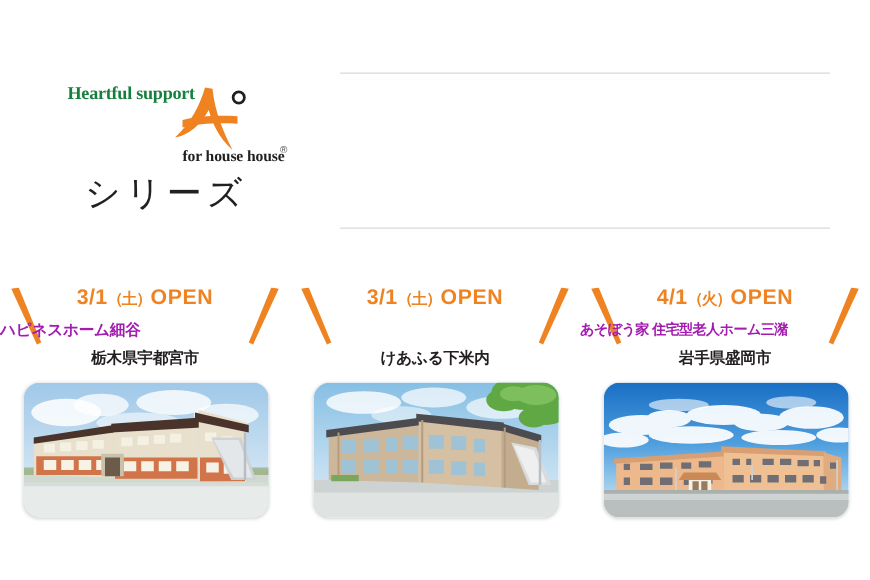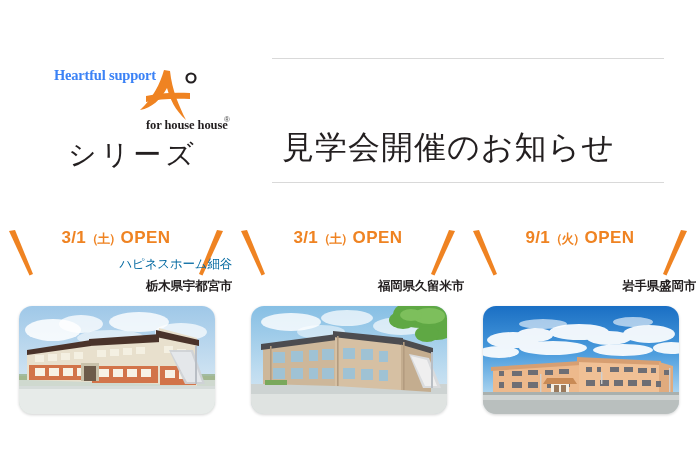--- a/index.html
+++ b/index.html
@@ -41,21 +41,21 @@
     height: 118px;
   }
   .brand-sup {
     position: absolute;
     left: 20px;
     top: 5px;
     font-family: "Liberation Serif", "DejaVu Serif", serif;
     font-weight: bold;
     font-size: 14.5px;
     letter-spacing: -0.2px;
-    color: #3b82f6;
+    color: #15803d;
     white-space: nowrap;
   }
   .brand-main {
     position: absolute;
     left: 2px;
     top: 16px;
     font-family: "DejaVu Sans", "Liberation Sans", sans-serif;
     font-weight: bold;
     font-size: 43px;
     line-height: 50px;
@@ -186,35 +186,35 @@
   }
   .open-date .open-word {
     letter-spacing: 0.5px;
   }
 
   .fac-name {
     position: absolute;
     left: 0;
     top: 42px;
     width: 232px;
-    text-align: right;
-    font-weight: normal;
+    text-align: left;
+    font-weight: bold;
     font-size: 12.5px;
-    color: #0369a1;
+    color: #a21caf;
     white-space: nowrap;
     letter-spacing: -0.2px;
   }
   .fac-name.tight { font-size: 11.3px; letter-spacing: -0.5px; }
 
   .fac-loc {
     position: absolute;
     left: 0;
     top: 64px;
     width: 232px;
-    text-align: right;
+    text-align: center;
     font-weight: bold;
     font-size: 12.5px;
     color: #231f20;
     white-space: nowrap;
     letter-spacing: -0.2px;
   }
 
   
   .photo {
     position: absolute;
@@ -247,21 +247,20 @@
         </svg>
       </span>
 
       <div class="brand-reg">®</div>
       <div class="brand-sub">for house house</div>
       <div class="brand-series">シリーズ</div>
     </div>
 
     <div class="headline">
       <div class="rule rule-top"></div>
-      <div class="headline-line l2">見学会開催のお知らせ</div>
       <div class="rule rule-bottom"></div>
     </div>
 
   </div>
 
   <div class="cards">
 
     <div class="card">
       <div class="card-head">
 
@@ -365,21 +364,21 @@
         <span class="slash right">
           <svg viewBox="0 0 26 46" xmlns="http://www.w3.org/2000/svg">
             <path d="M25 1 L19 0 L1 44 L4.5 45.5 Z" fill="#ef8322"></path>
           </svg>
         </span>
 
         <div class="open-date">
           <span>3/1</span><span class="paren">（土）</span><span class="open-word">OPEN</span>
         </div>
 
-        <div class="fac-loc">福岡県久留米市</div>
+        <div class="fac-loc">けあふる下米内</div>
       </div>
 
       <div class="photo">
         <svg viewBox="0 0 196 108" xmlns="http://www.w3.org/2000/svg">
           <defs>
             <linearGradient id="sky2" x1="0" y1="0" x2="0" y2="1">
               <stop offset="0%" stop-color="#86bfe4"></stop>
               <stop offset="60%" stop-color="#bedcf0"></stop>
               <stop offset="100%" stop-color="#dfeaf2"></stop>
             </linearGradient>
@@ -455,23 +454,24 @@
             <path d="M1 1 L7 0 L25 44 L21.5 45.5 Z" fill="#ef8322"></path>
           </svg>
         </span>
         <span class="slash right">
           <svg viewBox="0 0 26 46" xmlns="http://www.w3.org/2000/svg">
             <path d="M25 1 L19 0 L1 44 L4.5 45.5 Z" fill="#ef8322"></path>
           </svg>
         </span>
 
         <div class="open-date">
-          <span>9/1</span><span class="paren">（火）</span><span class="open-word">OPEN</span>
+          <span>4/1</span><span class="paren">（火）</span><span class="open-word">OPEN</span>
         </div>
 
+        <div class="fac-name tight">あそぼう家 住宅型老人ホーム三潴</div>
         <div class="fac-loc">岩手県盛岡市</div>
       </div>
 
       <div class="photo">
         <svg viewBox="0 0 196 108" xmlns="http://www.w3.org/2000/svg">
           <defs>
             <linearGradient id="sky3" x1="0" y1="0" x2="0" y2="1">
               <stop offset="0%" stop-color="#1a6fc4"></stop>
               <stop offset="45%" stop-color="#4e9ede"></stop>
               <stop offset="80%" stop-color="#a8d2ee"></stop>

